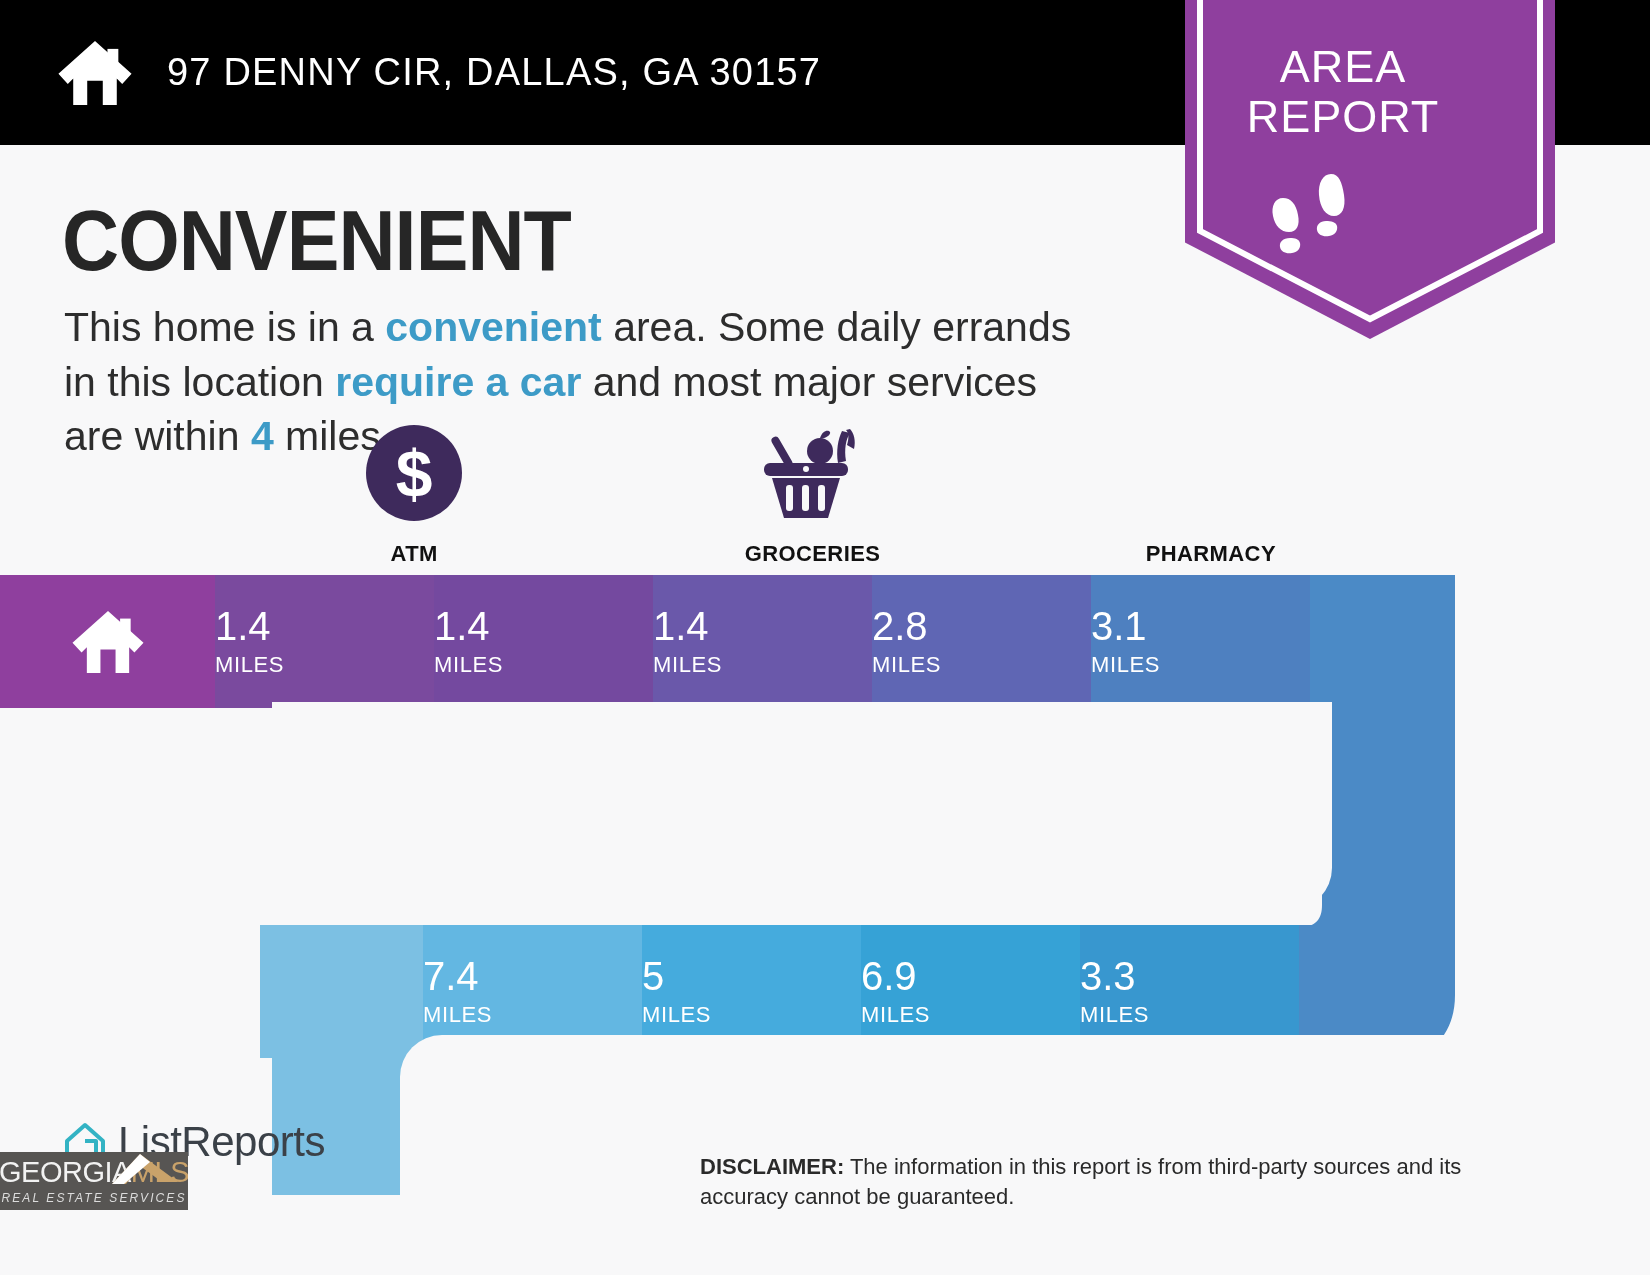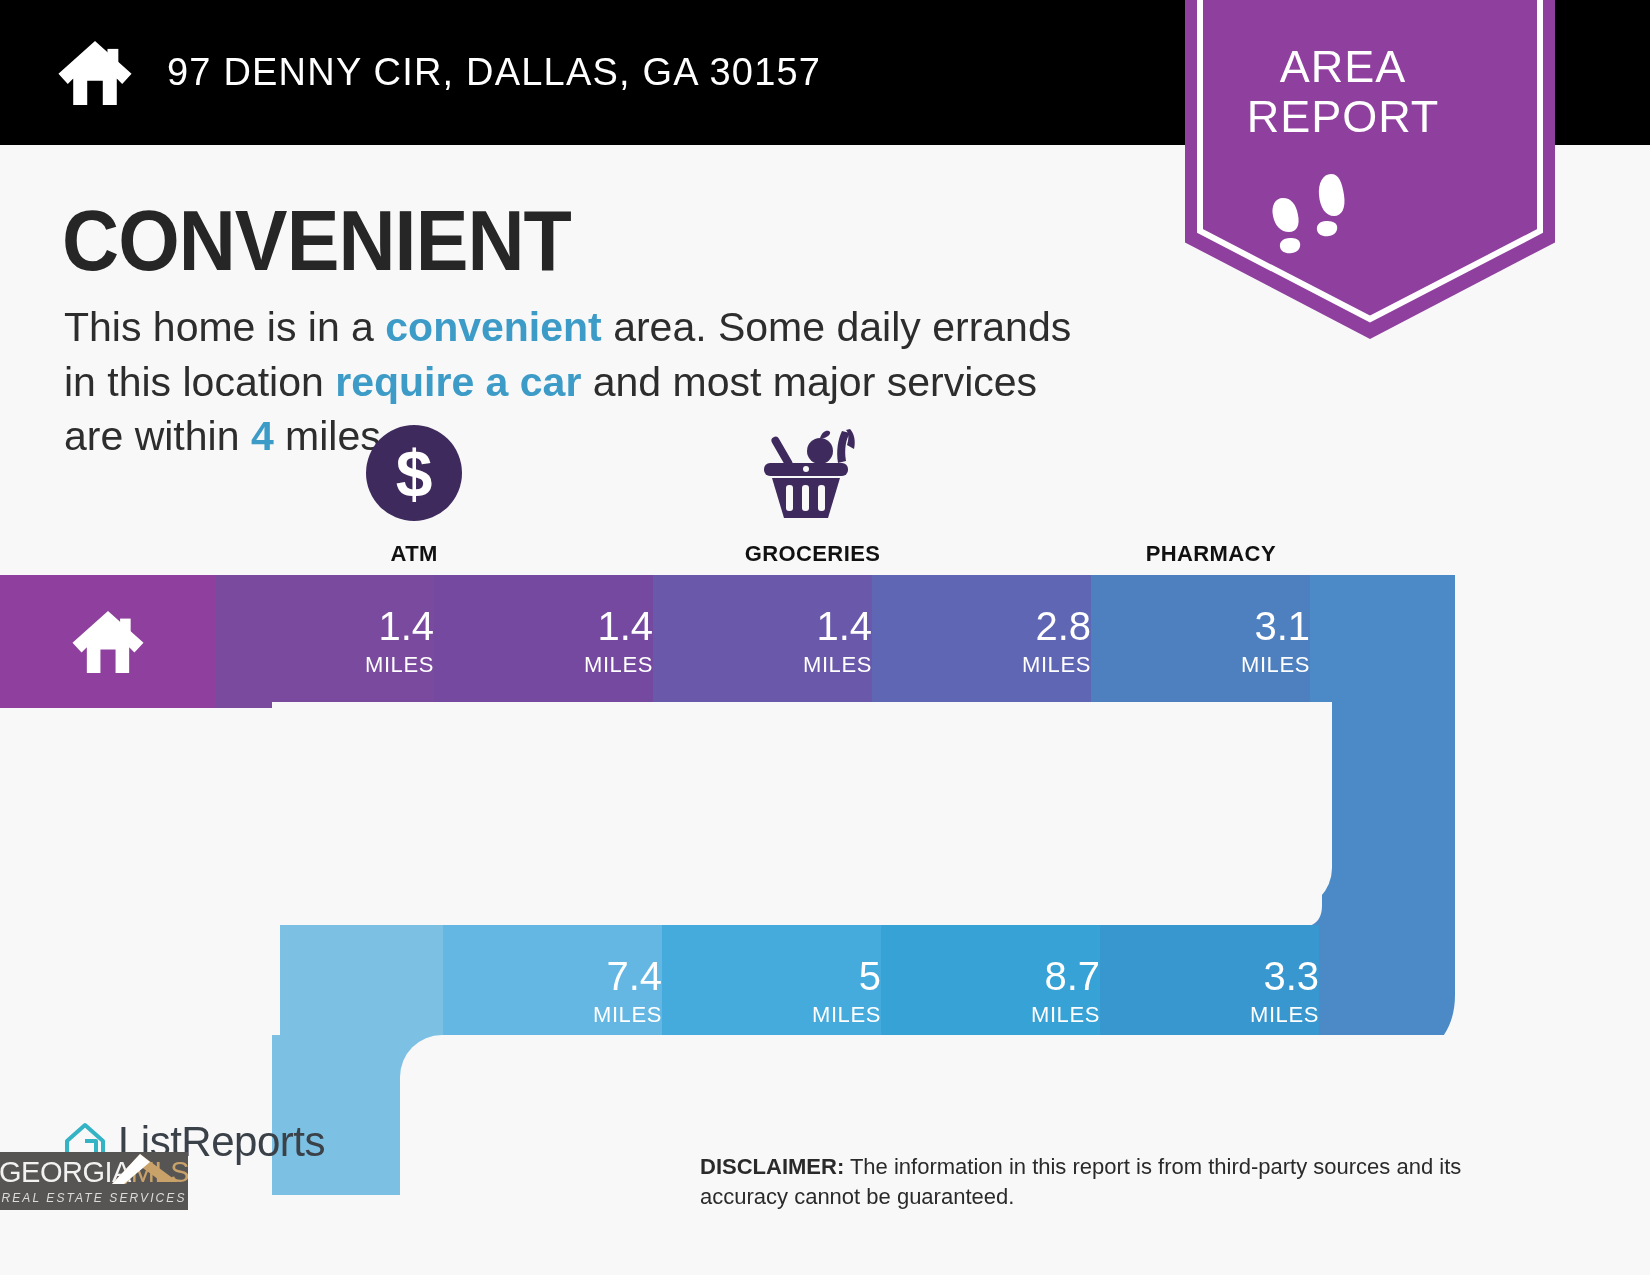--- a/index.html
+++ b/index.html
@@ -114,25 +114,25 @@
   }
   .regal-words { line-height: 1.0; text-align: left; }
   .regal-words .r1 { font-size: 31px; letter-spacing: 0.5px; }
   .regal-words .r2 { font-size: 22px; letter-spacing: 1.2px; }
 
   
   #snake { position: absolute; left: 0; top: 575px; width: 1650px; height: 620px; }
 
   .bar-row { position: absolute; height: 133px; display: flex; }
   #bar-row-1 { left: 0; top: 0; width: 1455px; }
-  #bar-row-2 { left: 280px; top: 350px; width: 1155px; }
+  #bar-row-2 { left: 260px; top: 350px; width: 1155px; }
   .bar-cell {
     flex: 1 1 0;
     display: flex; flex-direction: column;
-    align-items: flex-end; justify-content: center;
+    align-items: flex-start; justify-content: center;
     color: #ffffff;
   }
   .bar-val { font-size: 40px; font-weight: 400; line-height: 1.0; }
   .bar-unit { font-size: 22px; font-weight: 400; margin-top: 6px; letter-spacing: 0.6px; }
   .bar-home { display: flex; align-items: center; justify-content: center; }
 
   
   #listreports {
     position: absolute; left: 62px; top: 1118px;
     display: flex; align-items: center; gap: 10px;
@@ -327,21 +327,21 @@
     <div class="bar-cell" style="flex:0 0 163px;background:#7cc0e3;"></div>
     <div class="bar-cell" style="flex:0 0 219px;background:#63b7e2;">
       <div class="bar-val">7.4</div>
       <div class="bar-unit">MILES</div>
     </div>
     <div class="bar-cell" style="flex:0 0 219px;background:#45abdd;">
       <div class="bar-val">5</div>
       <div class="bar-unit">MILES</div>
     </div>
     <div class="bar-cell" style="flex:0 0 219px;background:#36a2d6;">
-      <div class="bar-val">8.7</div>
+      <div class="bar-val">6.9</div>
       <div class="bar-unit">MILES</div>
     </div>
     <div class="bar-cell" style="flex:0 0 219px;background:#3897cf;">
       <div class="bar-val">3.3</div>
       <div class="bar-unit">MILES</div>
     </div>
     <div class="bar-cell" style="flex:1 1 auto;background:#4b8ac6;"></div>
   </div>
 </div>
 

